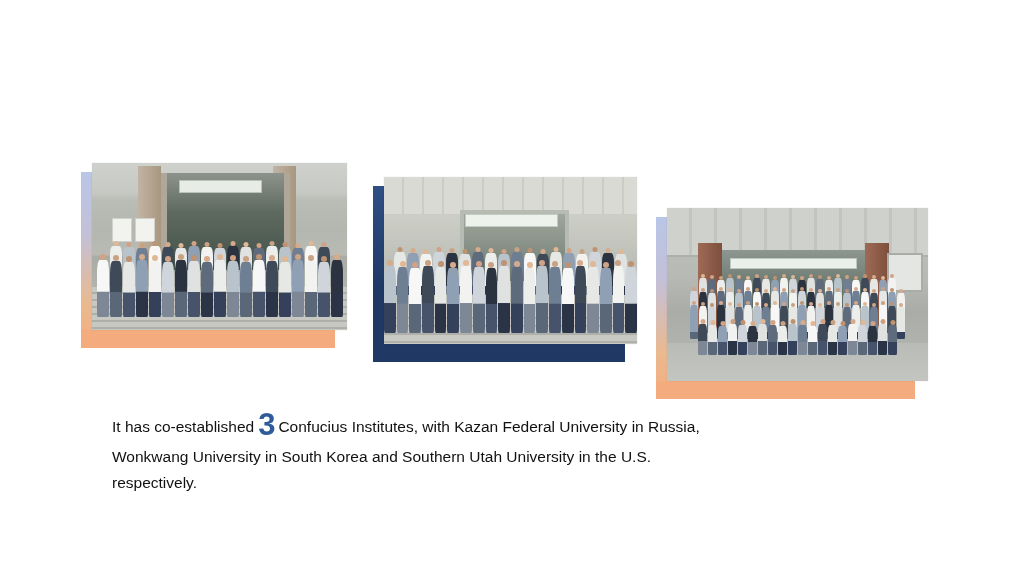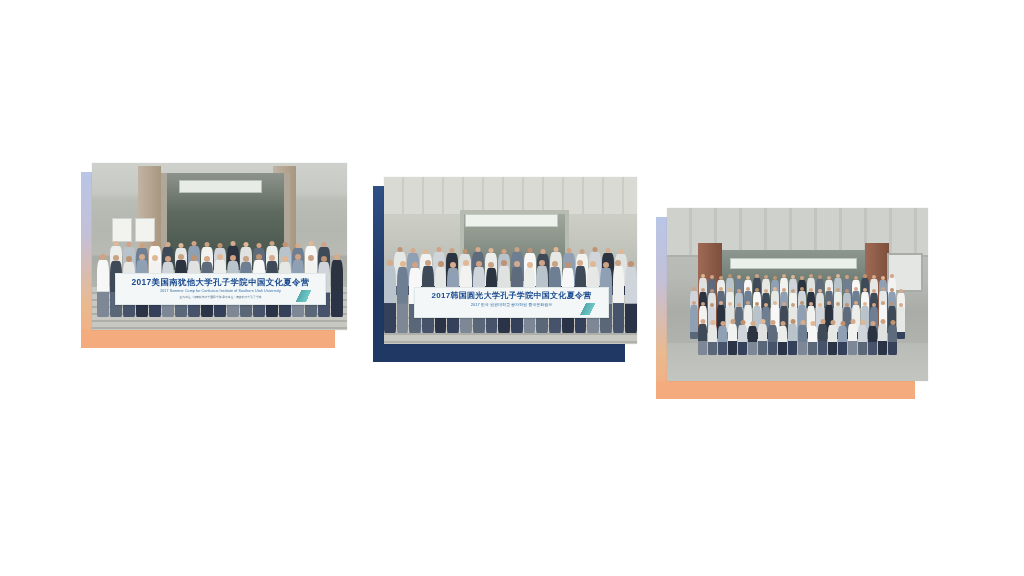--- a/index.html
+++ b/index.html
@@ -488,26 +488,20 @@
                 <div class="head" style="width: 6px; height: 6px; background: rgb(191, 147, 114); top: 2px;"></div>
                 <div class="body" style="height: calc(100% - 8px); background: linear-gradient(rgb(207, 213, 218) 0%, rgb(207, 213, 218) 55%, rgb(70, 83, 106) 56%, rgb(70, 83, 106) 100%);"></div>
               </div>
               <div class="person" style="width: 12px; height: 100%;">
                 <div class="head" style="width: 6px; height: 6px; background: rgb(214, 171, 139); top: 0px;"></div>
                 <div class="body" style="height: calc(100% - 6px); background: linear-gradient(rgb(44, 51, 64) 0%, rgb(44, 51, 64) 55%, rgb(43, 51, 71) 56%, rgb(43, 51, 71) 100%);"></div>
               </div>
             </div>
         </div>
 
-        <div class="banner" style="left:9%; top:66%; width:82%; height:18%;">
-          <div class="bn-cn" style="font-size:8.4px; letter-spacing:0.4px;">2017美国南犹他大学孔子学院中国文化夏令营</div>
-          <div class="bn-en" style="font-size:3.6px; letter-spacing:0.1px;">2017 Summer Camp for Confucius Institute of Southern Utah University</div>
-          <div class="bn-sub" style="font-size:2.8px;">主办单位：湖南师范大学国际学院    承办单位：南犹他大学孔子学院</div>
-          <div class="bn-mark"></div>
-        </div>
       </div>
     </div>
   </div>
 
   <div class="photo-block" style="left:373px; top:177px; width:264px; height:167px;">
 
     <div class="frame-bar-left bar-navy-grad"></div>
     <div class="frame-bar-bottom bar-navy" style="width:252px;"></div>
 
     <div class="photo" style="width:253px; height:167px;">
@@ -669,25 +663,20 @@
                 <div class="head" style="width: 6px; height: 6px; background: rgb(201, 161, 131); top: 0px;"></div>
                 <div class="body" style="height: calc(100% - 6px); background: linear-gradient(rgb(242, 243, 241) 0%, rgb(242, 243, 241) 55%, rgb(70, 83, 106) 56%, rgb(70, 83, 106) 100%);"></div>
               </div>
               <div class="person" style="width: 12px; height: 100%;">
                 <div class="head" style="width: 6px; height: 6px; background: rgb(191, 147, 114); top: 1px;"></div>
                 <div class="body" style="height: calc(100% - 7px); background: linear-gradient(rgb(207, 213, 218) 0%, rgb(207, 213, 218) 55%, rgb(43, 51, 71) 56%, rgb(43, 51, 71) 100%);"></div>
               </div>
             </div>
         </div>
 
-        <div class="banner" style="left:12%; top:66%; width:76%; height:17%;">
-          <div class="bn-cn" style="font-size:8px; letter-spacing:0.3px;">2017韩国圆光大学孔子学院中国文化夏令营</div>
-          <div class="bn-en" style="font-size:4px;">2017 한국 원광대학교 공자학원 중국문화캠프</div>
-          <div class="bn-mark"></div>
-        </div>
       </div>
     </div>
   </div>
 
   <div class="photo-block" style="left:656px; top:208px; width:272px; height:173px;">
 
     <div class="frame-bar-left bar-gradient"></div>
     <div class="frame-bar-bottom bar-orange" style="width:259px;"></div>
 
     <div class="photo" style="width:261px; height:173px;">
@@ -1067,14 +1056,19 @@
               <div class="person" style="width: 9px; height: 100%;">
                 <div class="head" style="width: 5px; height: 5px; background: rgb(191, 147, 114); top: 1px;"></div>
                 <div class="body" style="height: calc(100% - 6px); background: linear-gradient(rgb(93, 107, 125) 0%, rgb(93, 107, 125) 55%, rgb(53, 64, 90) 56%, rgb(53, 64, 90) 100%);"></div>
               </div>
             </div>
         </div>
       </div>
     </div>
   </div>
 
+  <div id="body-text">
+    <span>It has co-established</span><span class="big-number">3</span><span>Confucius Institutes, with Kazan Federal University in Russia,</span>
+    <span class="tail">Wonkwang University in South Korea and Southern Utah University in the U.S.</span>
+    <span class="tail">respectively.</span>
+  </div>
 
 </div>
 
 </body></html>

